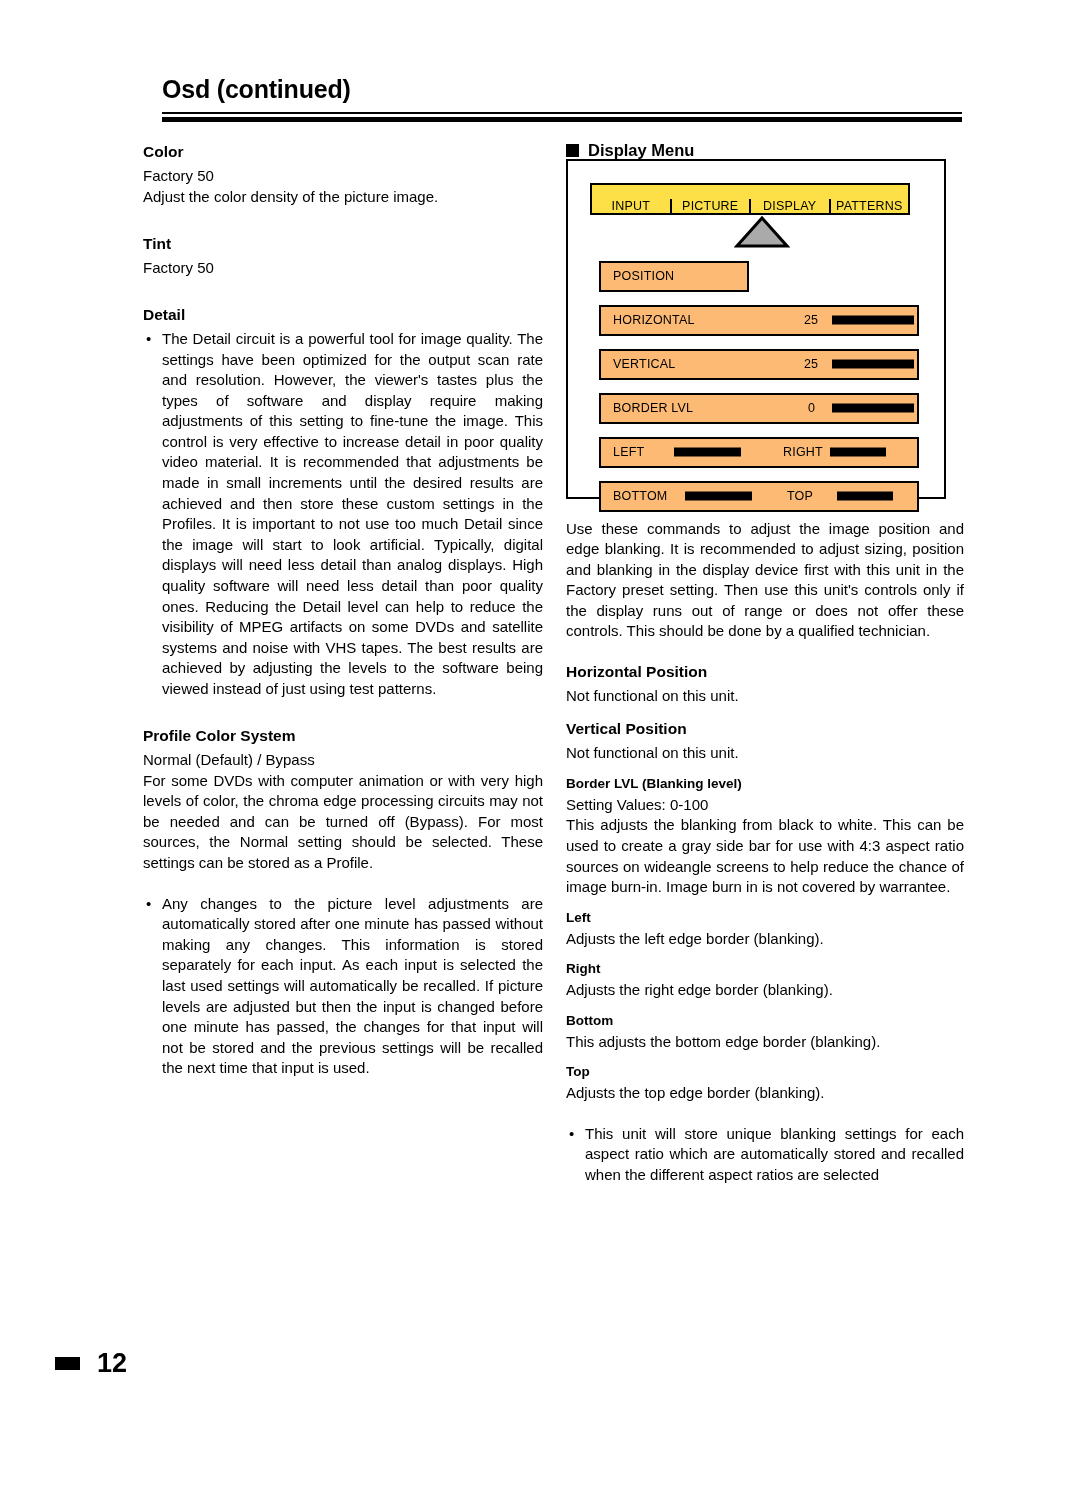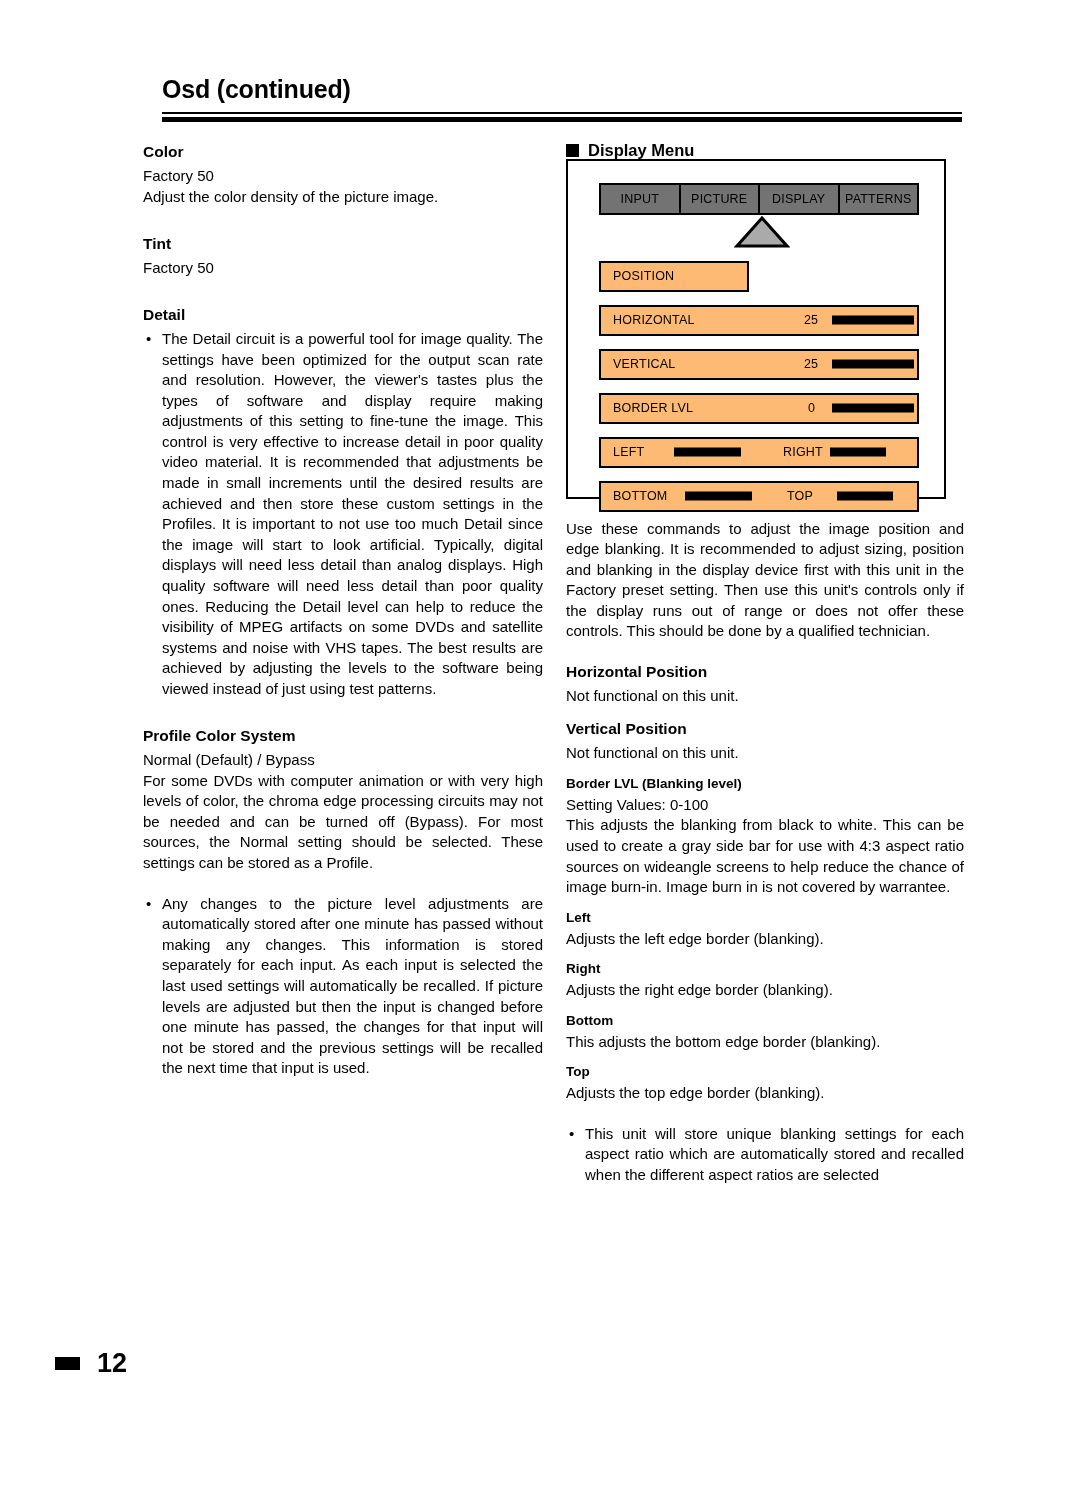--- a/index.html
+++ b/index.html
@@ -135,28 +135,29 @@
   .osd {
     position: relative;
     width: 380px;
     height: 340px;
     border: 2px solid #000;
     box-sizing: border-box;
     background: #fff;
   }
   .osd-tabs {
     position: absolute;
-    left: 31px;
+    left: 22px;
     top: 22px;
     display: flex;
     border: 2px solid #000;
     box-sizing: border-box;
     width: 320px;
     height: 32px;
-    background: #737373;
+    background: #fde047;
+    align-items: flex-end;
   }
   .osd-tab {
     flex: 1 1 0;
     border-right: 2px solid #000;
     box-sizing: border-box;
     display: flex;
     align-items: center;
     justify-content: center;
     font-size: 12.5px;
     letter-spacing: 0.2px;

